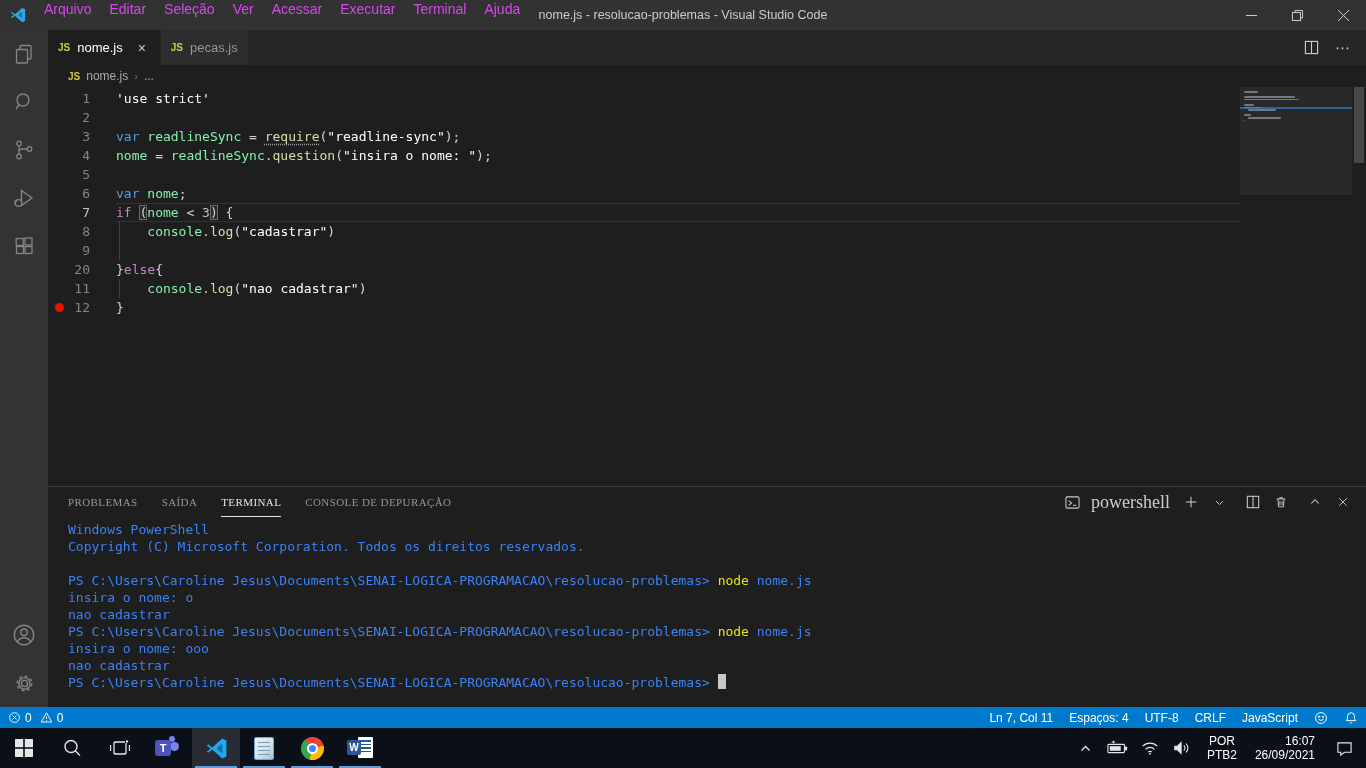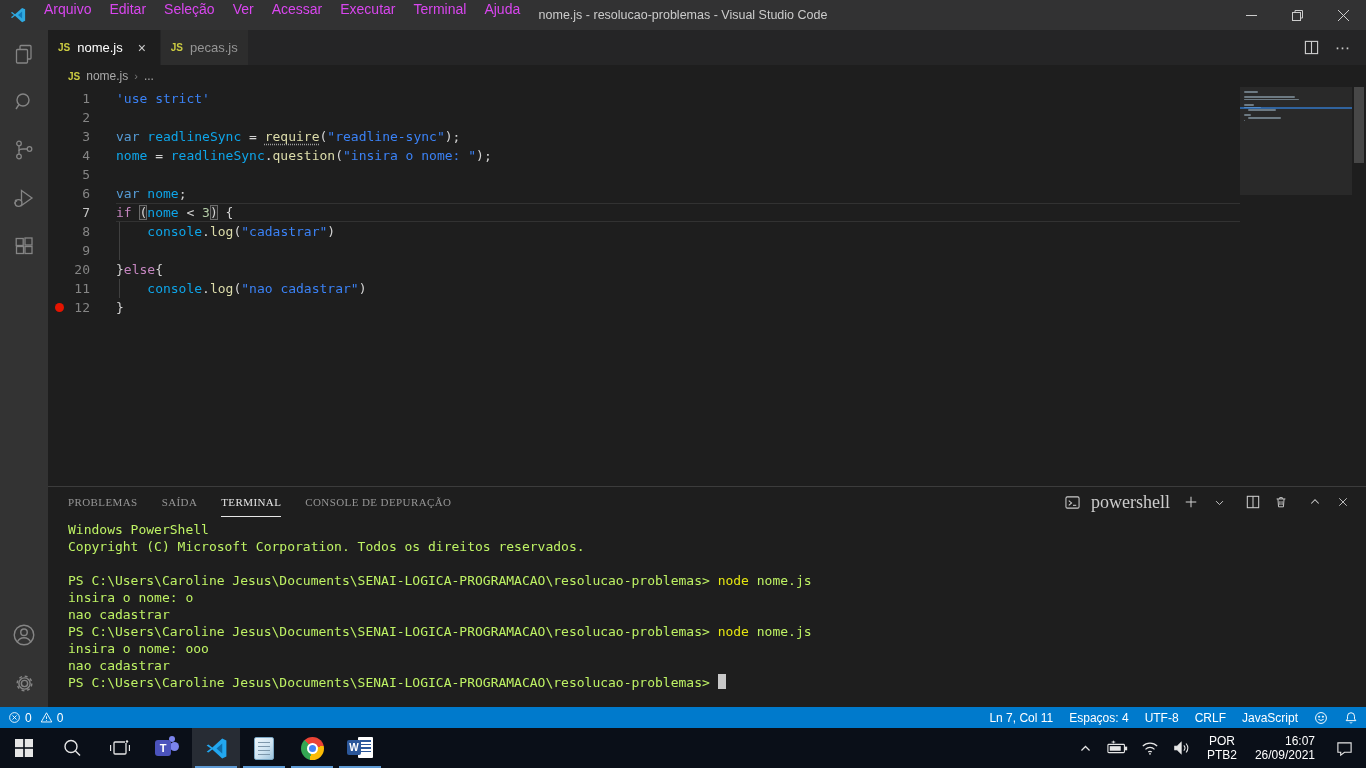--- a/index.html
+++ b/index.html
@@ -40,21 +40,21 @@
   
   .editor-wrap { height:399px; display:flex; position:relative; flex:none; overflow:hidden; }
   .code-area { flex:1; padding-top:2px; min-width:0; }
   .code-row { display:flex; height:19px; line-height:19px; font-family:"DejaVu Sans Mono",monospace; font-size:13px; position:relative; }
   .gutter-cell { width:68px; flex:none; text-align:right; padding-right:26px; color:#858585; position:relative; }
   .code-row.current .gutter-cell { color:#C6C6C6; }
   .code-cell { white-space:pre; flex:1; position:relative; color:#D4D4D4; }
   .code-row.current .code-cell { box-shadow: inset 0 1px 0 rgba(255,255,255,0.09), inset 0 -1px 0 rgba(255,255,255,0.09); }
   .guide { position:absolute; left:3px; top:0; bottom:0; width:1px; background:#404040; }
   .bp-dot { position:absolute; left:7px; top:5px; width:9px; height:9px; border-radius:50%; background:#E51400; }
-  .tk-str{color:#3b82f6} .tk-kw{color:#569CD6} .tk-ctrl{color:#C586C0} .tk-vr{color:#0ea5e9}
+  .tk-str{color:#ffffff} .tk-kw{color:#569CD6} .tk-ctrl{color:#C586C0} .tk-vr{color:#86efac}
   .tk-fn{color:#DCDCAA} .tk-num{color:#B5CEA8} .tk-def{color:#D4D4D4}
   .tk-brk{ box-shadow:inset 0 0 0 1px #6a6a6a; background:rgba(90,90,90,0.18); }
   .tk-dotted{ text-decoration:underline dotted #9e9e9e; text-underline-offset:3px; }
 
   .minimap { width:112px; flex:none; position:relative; padding-top:4px; }
   .mm-slider { position:absolute; left:0; right:0; top:0; height:108px; background:rgba(121,121,121,0.12); }
   .mm-line { height:1.6px; margin-bottom:1px; background:#6b7a85; border-radius:1px; }
   .mm-current { position:absolute; left:0; right:0; height:2.5px; background:rgba(55,148,255,0.55); }
   .scrollbar { width:14px; flex:none; position:relative; }
   .sb-thumb { position:absolute; top:0; left:2px; width:10px; height:76px; background:rgba(121,121,121,0.45); }
@@ -62,21 +62,21 @@
   
   .panel { height:221px; border-top:1px solid #3c3c3c; display:flex; flex-direction:column; flex:none; background:#1E1E1E; }
   .panel-header { height:30px; display:flex; align-items:center; padding-left:20px; flex:none;font-family:Liberation Serif, serif; }
   .panel-tab { font-size:11px; letter-spacing:0.4px; color:#969696; margin-right:24px; height:30px; line-height:30px; }
   .panel-tab.active { color:#E7E7E7; border-bottom:1px solid #E7E7E7; }
   .panel-toolbar { margin-left:auto; display:flex; align-items:center; gap:10px; padding-right:14px; color:#CCCCCC; }
   .ps-label { font-size:18px; color:#CCCCCC; margin-right:2px; }
   .pt-icon { display:flex; align-items:center; justify-content:center; width:18px; height:18px; }
   .terminal { flex:1; padding:4px 0 0 20px; font-family:"DejaVu Sans Mono",monospace; font-size:13px; line-height:17px; overflow:hidden; }
   .term-line { white-space:pre; height:17px; }
-  .tm-def{color:#bef264} .tm-cmd{color:#E5E510}
+  .tm-def{color:#3b82f6} .tm-cmd{color:#E5E510}
   .term-cursor { display:inline-block; width:8px; height:15px; background:#C8C8C8; vertical-align:-2px; }
 
   
   .statusbar { height:21px; background:#007ACC; display:flex; align-items:center; color:#FFFFFF; font-size:12px; flex:none; }
   .sb-group-left { display:flex; align-items:center; padding-left:8px; gap:4px; height:100%; }
   .sb-group-right { margin-left:auto; display:flex; align-items:flex-end; height:100%; }
   .sb-item { padding:0 8px; height:100%; display:flex; align-items:center; white-space:nowrap; }
   .sb-icon { display:flex; align-items:center; }
 
   

